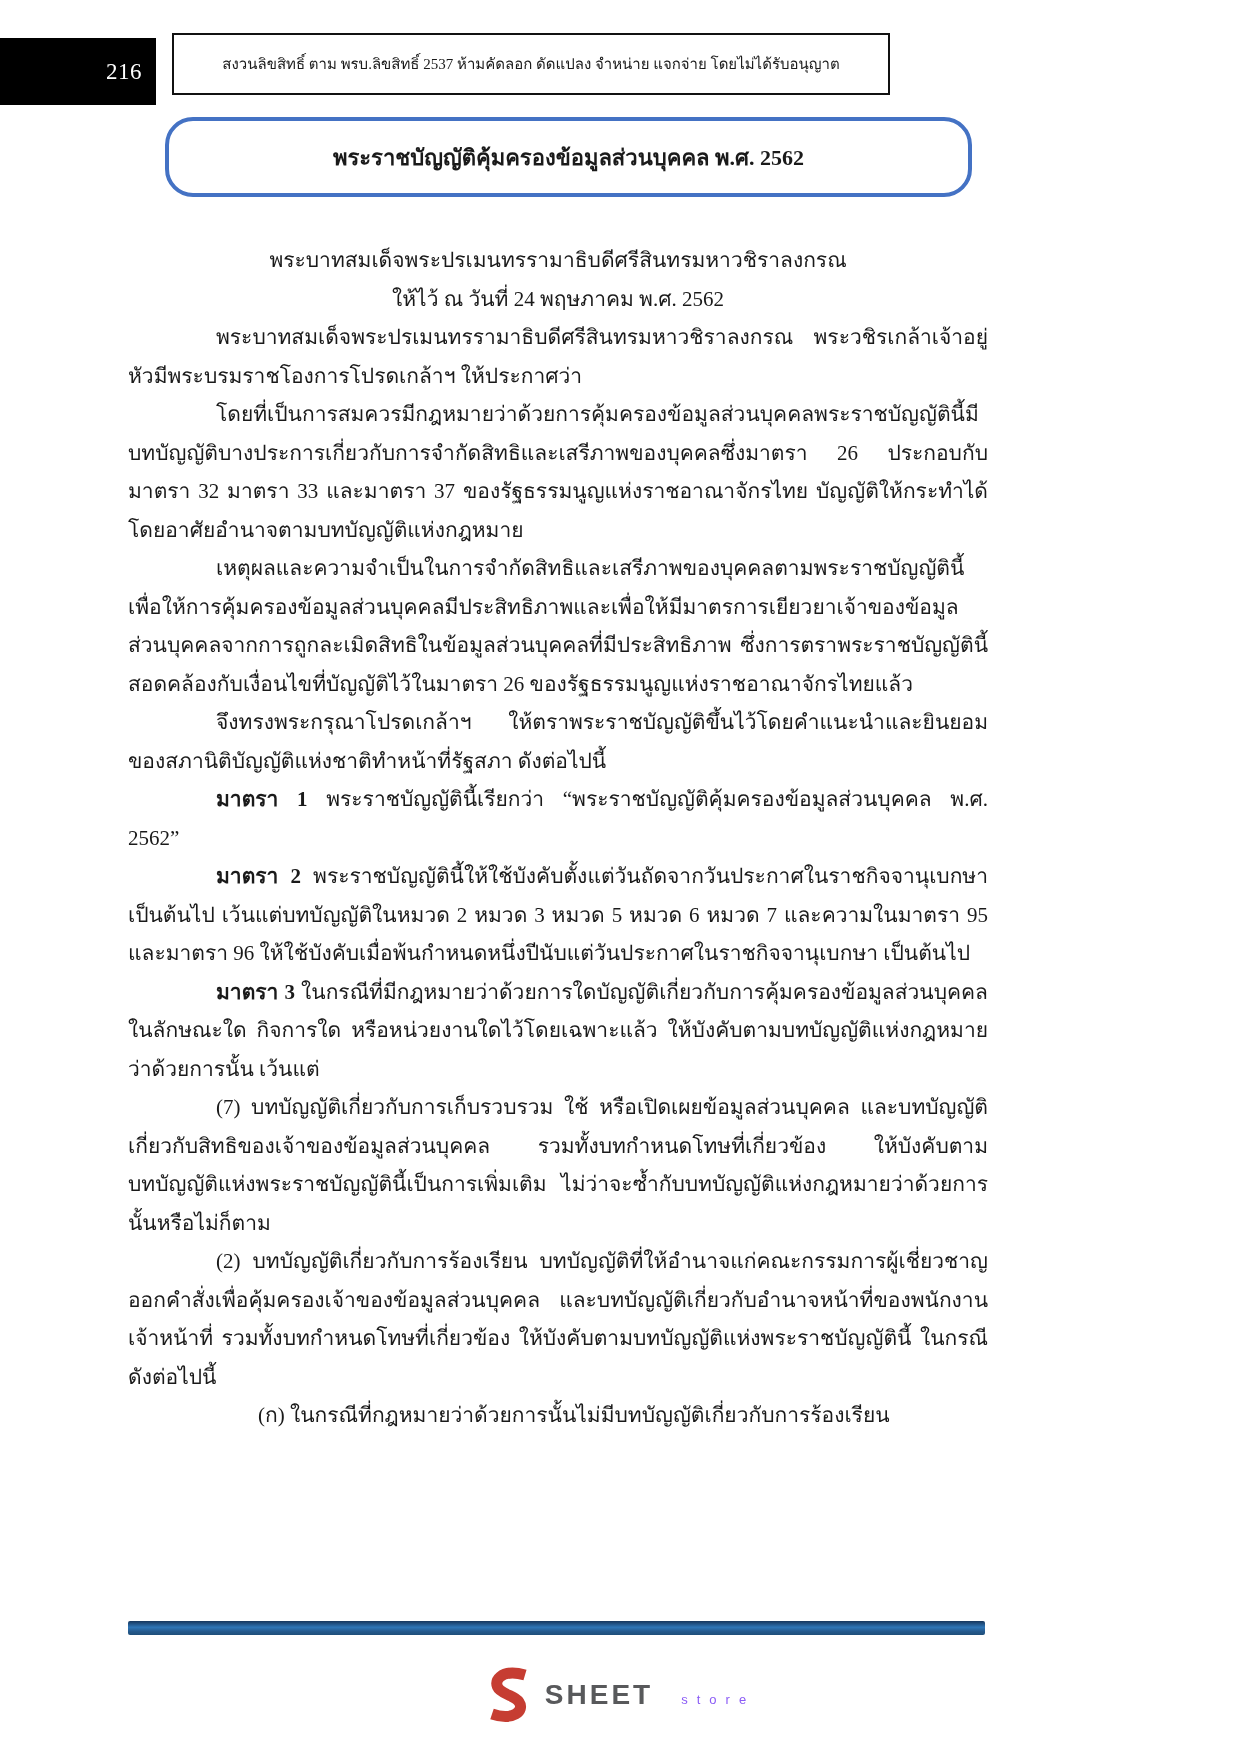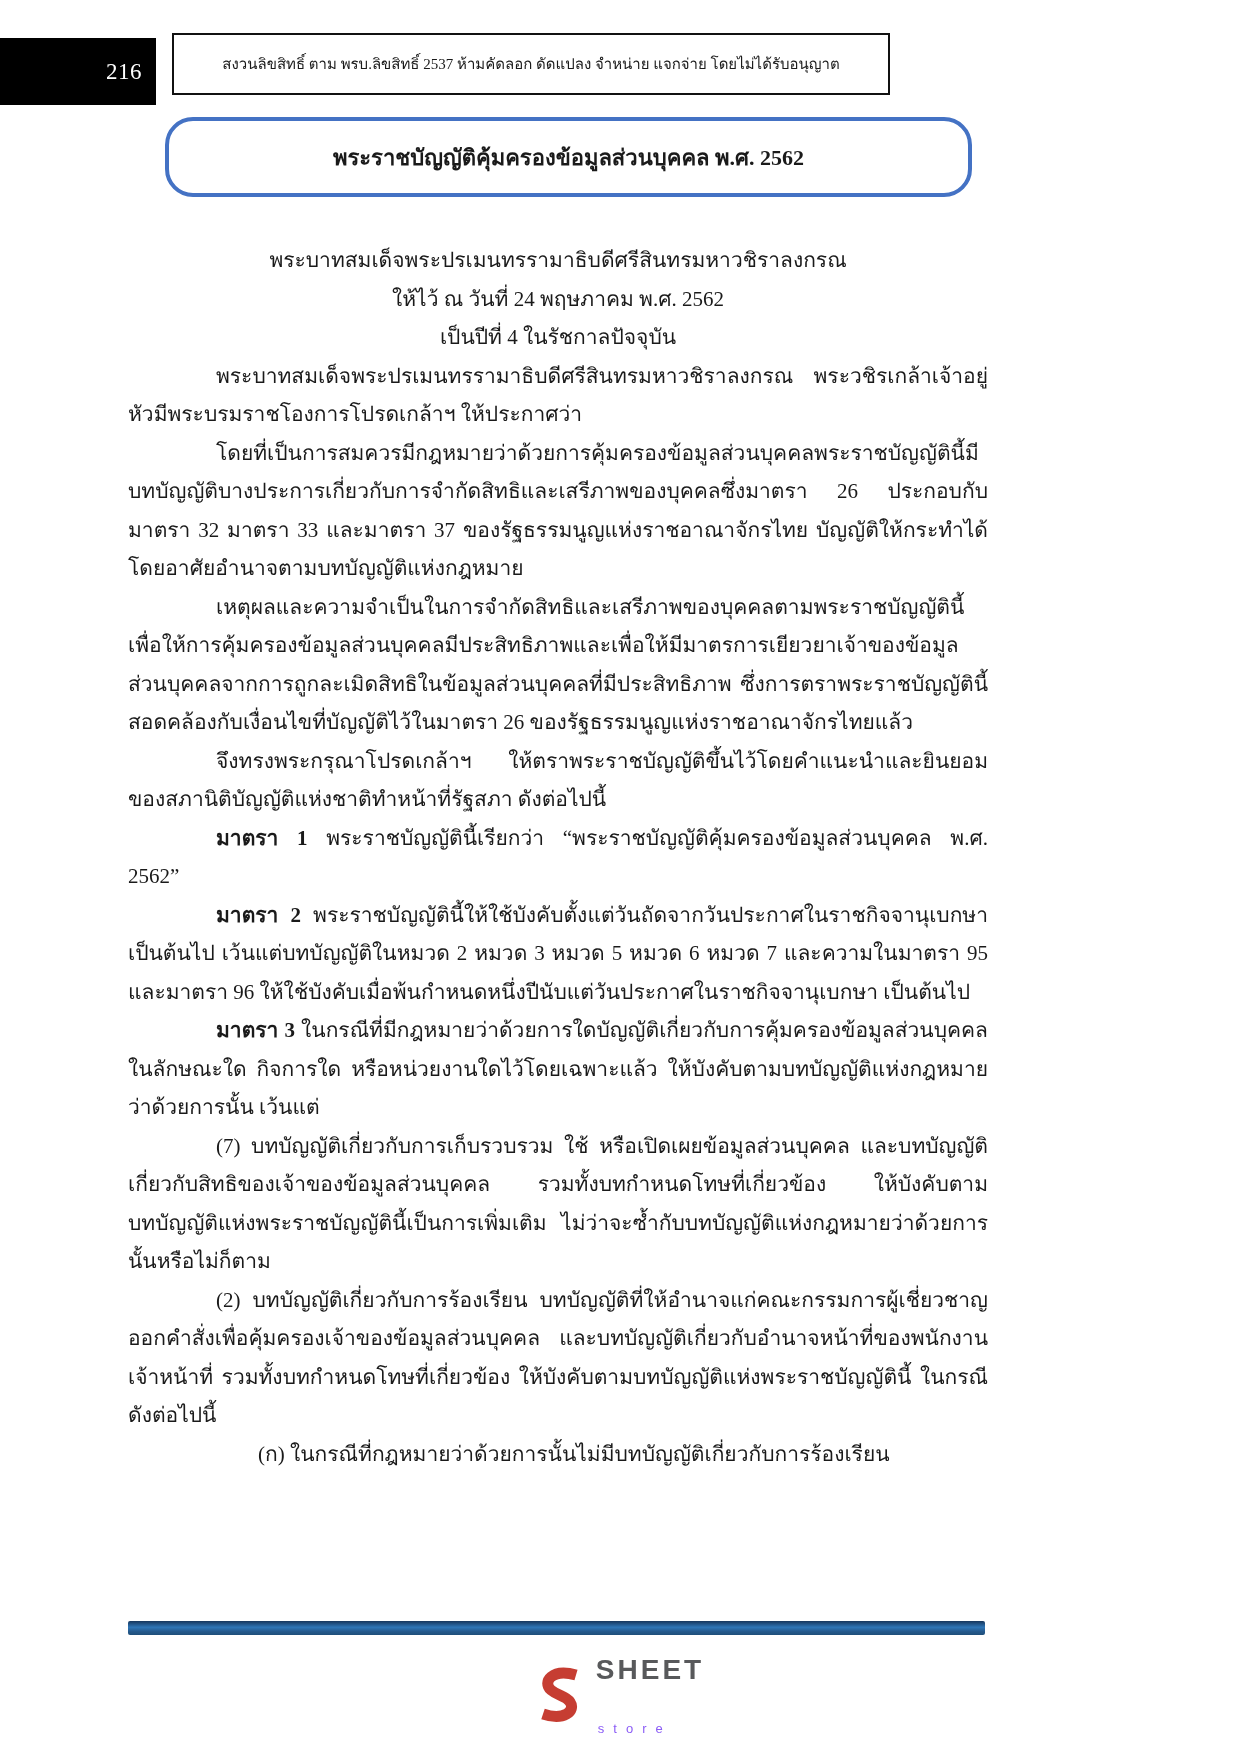--- a/index.html
+++ b/index.html
@@ -52,21 +52,21 @@
   .footer-bar{
     position:absolute;left:128px;top:1621px;width:857px;height:14px;
     background:linear-gradient(180deg,#16365C 0%,#2E75B6 45%,#24598C 75%,#1F4E79 100%);
     border-radius:2px;
   }
   .footer-logo{
     position:absolute;left:0;top:1660px;width:1240px;height:70px;
     display:flex;align-items:center;justify-content:center;gap:12px;
   }
   .logo-icon{width:48px;height:58px;display:block;}
-  .logo-text{display:flex;flex-direction:column;line-height:1;gap:26px;}
+  .logo-text{display:flex;flex-direction:row;line-height:1;gap:26px;}
   .logo-title{
     font-family:"Liberation Sans","DejaVu Sans",sans-serif;
     font-weight:bold;font-size:28px;color:#58595B;letter-spacing:3px;
   }
   .logo-subtitle{
     font-family:"Liberation Sans","DejaVu Sans",sans-serif;
     font-size:13px;color:#8b5cf6;letter-spacing:9px;margin-top:12px;margin-left:2px;
   }
 </style>
 </head>
@@ -83,21 +83,20 @@
   </div>
 
   <div class="title-box">
     <span class="title">พระราชบัญญัติคุ้มครองข้อมูลส่วนบุคคล พ.ศ. 2562</span>
   </div>
 
   <div class="doc-body">
     <div class="preamble">
       <div>พระบาทสมเด็จพระปรเมนทรรามาธิบดีศรีสินทรมหาวชิราลงกรณ</div>
       <div>ให้ไว้ ณ วันที่ 24 พฤษภาคม พ.ศ. 2562</div>
-      <div>เป็นปีที่ 4 ในรัชกาลปัจจุบัน</div>
     </div>
 
     <p class="indent"><b></b><span>พระบาทสมเด็จพระปรเมนทรรามาธิบดีศรีสินทรมหาวชิราลงกรณ พระวชิรเกล้าเจ้าอยู่หัวมีพระบรมราชโองการโปรดเกล้าฯ ให้ประกาศว่า</span></p>
     <p class="indent"><b></b><span>โดยที่เป็นการสมควรมีกฎหมายว่าด้วยการคุ้มครองข้อมูลส่วนบุคคลพระราชบัญญัตินี้มีบทบัญญัติบางประการเกี่ยวกับการจำกัดสิทธิและเสรีภาพของบุคคลซึ่งมาตรา 26 ประกอบกับมาตรา 32 มาตรา 33 และมาตรา 37 ของรัฐธรรมนูญแห่งราชอาณาจักรไทย บัญญัติให้กระทำได้โดยอาศัยอำนาจตามบทบัญญัติแห่งกฎหมาย</span></p>
     <p class="indent"><b></b><span>เหตุผลและความจำเป็นในการจำกัดสิทธิและเสรีภาพของบุคคลตามพระราชบัญญัตินี้ เพื่อให้การคุ้มครองข้อมูลส่วนบุคคลมีประสิทธิภาพและเพื่อให้มีมาตรการเยียวยาเจ้าของข้อมูลส่วนบุคคลจากการถูกละเมิดสิทธิในข้อมูลส่วนบุคคลที่มีประสิทธิภาพ ซึ่งการตราพระราชบัญญัตินี้สอดคล้องกับเงื่อนไขที่บัญญัติไว้ในมาตรา 26 ของรัฐธรรมนูญแห่งราชอาณาจักรไทยแล้ว</span></p>
     <p class="indent"><b></b><span>จึงทรงพระกรุณาโปรดเกล้าฯ ให้ตราพระราชบัญญัติขึ้นไว้โดยคำแนะนำและยินยอมของสภานิติบัญญัติแห่งชาติทำหน้าที่รัฐสภา ดังต่อไปนี้</span></p>
     <p class="indent"><b>มาตรา 1</b><span> พระราชบัญญัตินี้เรียกว่า “พระราชบัญญัติคุ้มครองข้อมูลส่วนบุคคล พ.ศ. 2562”</span></p>
     <p class="indent"><b>มาตรา 2</b><span> พระราชบัญญัตินี้ให้ใช้บังคับตั้งแต่วันถัดจากวันประกาศในราชกิจจานุเบกษาเป็นต้นไป เว้นแต่บทบัญญัติในหมวด 2 หมวด 3 หมวด 5 หมวด 6 หมวด 7 และความในมาตรา 95 และมาตรา 96 ให้ใช้บังคับเมื่อพ้นกำหนดหนึ่งปีนับแต่วันประกาศในราชกิจจานุเบกษา เป็นต้นไป</span></p>
     <p class="indent"><b>มาตรา 3</b><span> ในกรณีที่มีกฎหมายว่าด้วยการใดบัญญัติเกี่ยวกับการคุ้มครองข้อมูลส่วนบุคคลในลักษณะใด กิจการใด หรือหน่วยงานใดไว้โดยเฉพาะแล้ว ให้บังคับตามบทบัญญัติแห่งกฎหมายว่าด้วยการนั้น เว้นแต่</span></p>
     <p class="indent"><b></b><span>(7) บทบัญญัติเกี่ยวกับการเก็บรวบรวม ใช้ หรือเปิดเผยข้อมูลส่วนบุคคล และบทบัญญัติเกี่ยวกับสิทธิของเจ้าของข้อมูลส่วนบุคคล รวมทั้งบทกำหนดโทษที่เกี่ยวข้อง ให้บังคับตามบทบัญญัติแห่งพระราชบัญญัตินี้เป็นการเพิ่มเติม ไม่ว่าจะซ้ำกับบทบัญญัติแห่งกฎหมายว่าด้วยการนั้นหรือไม่ก็ตาม</span></p>

